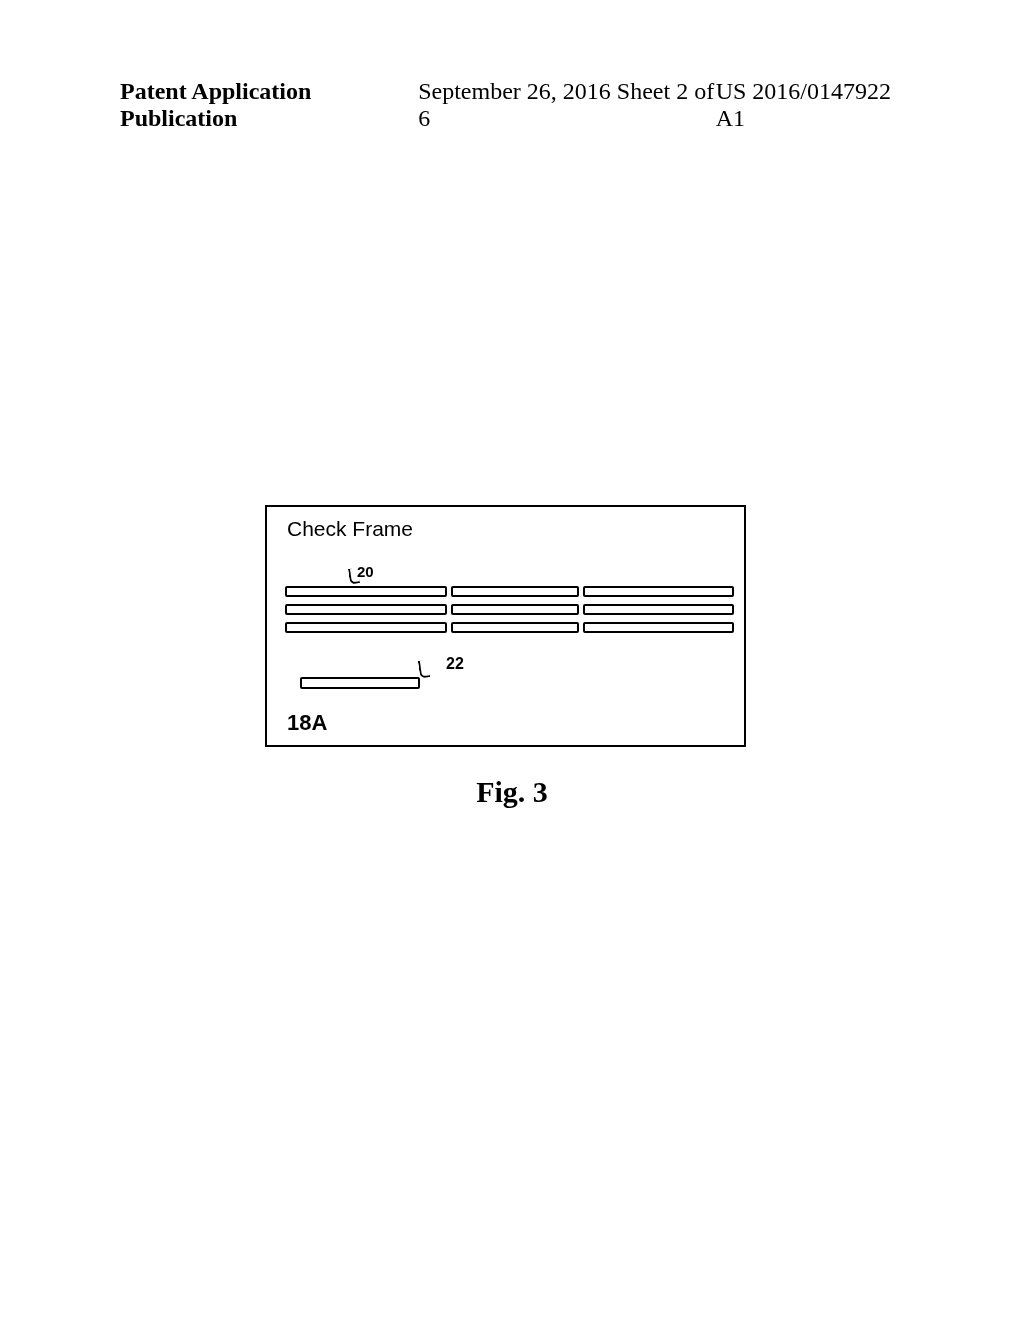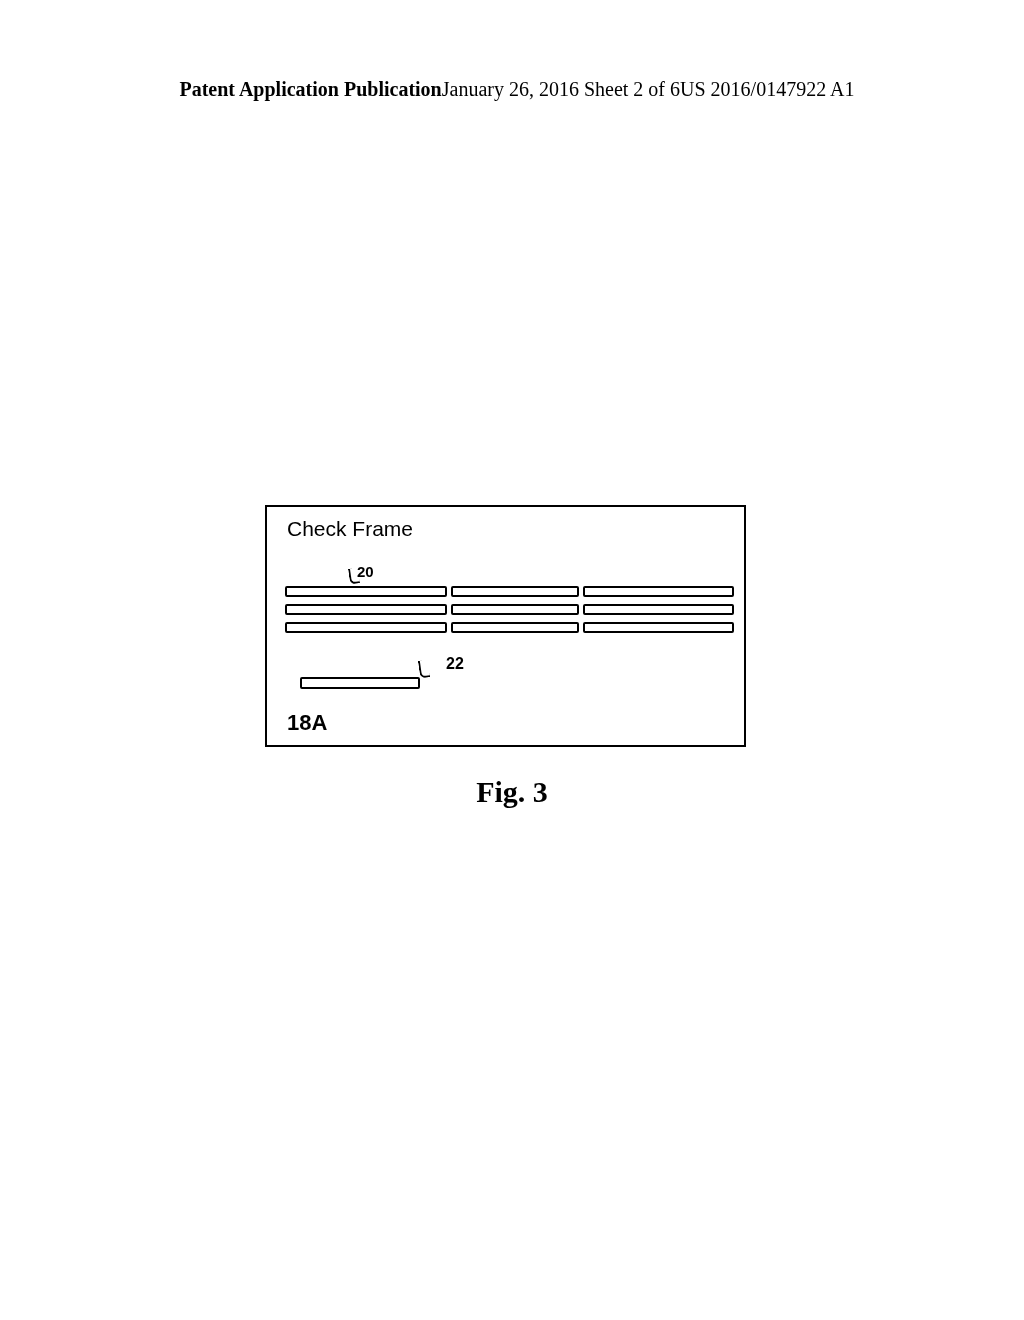--- a/index.html
+++ b/index.html
@@ -15,21 +15,21 @@
       position: relative;
     }
     .header {
       position: absolute;
       top: 78px;
       left: 0;
       width: 100%;
       padding: 0 110px 0 120px;
       display: flex;
       justify-content: center;
-      font-size: 20px;
+      font-size: 24px;
     }
     .header-left {
       font-weight: bold;
     }
     .header-center {
       font-weight: normal;
     }
     .header-right {
       font-weight: normal;
     }
@@ -132,21 +132,21 @@
       font-family: Liberation Serif, serif;
       font-size: 30px;
       font-weight: bold;
     }
   </style>
 </head>
 <body>
 
 <div class="header">
   <span class="header-left">Patent Application Publication</span>
-  <span class="header-center">January 26, 2016  Sheet 2 of 6</span>
+  <span class="header-center">September 26, 2016  Sheet 2 of 6</span>
   <span class="header-right">US 2016/0147922 A1</span>
 </div>
 
 <div class="figure-box">
   <div class="box-title">Check Frame</div>
 
   <div class="leader-20"></div>
   <div class="label-20">20</div>
 
   <div class="grid">

